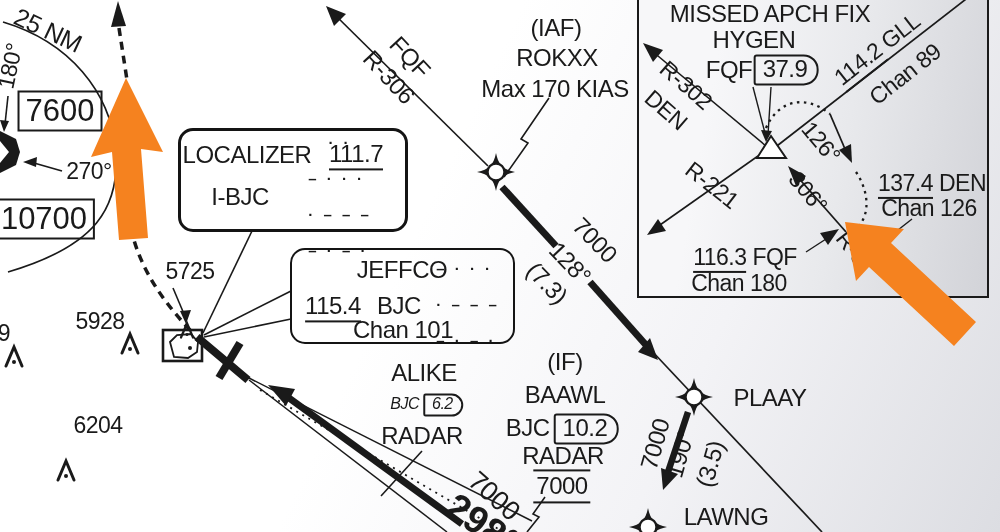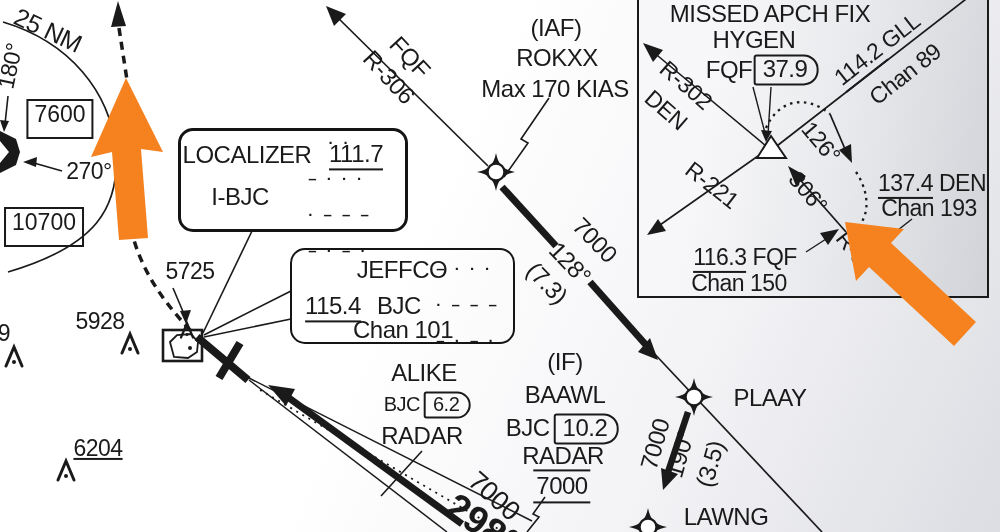--- a/index.html
+++ b/index.html
@@ -9,21 +9,21 @@
     background:linear-gradient(115deg,#ffffff 42%,#f3f3f6 70%,#dcdde2 100%);
     font-family:"Liberation Sans",sans-serif;color:#1a1a1a;
   }
   .lbl{position:absolute;white-space:nowrap;font-size:23px;letter-spacing:-0.5px;
        transform:translate(-50%,-50%);z-index:20;color:#1a1a1a;line-height:1.05;}
   .big{font-size:38px;font-weight:bold;letter-spacing:0;}
   .med{font-size:27px;}
   .u{border-bottom:2px solid #1a1a1a;padding-bottom:1px;}
   .mand{border-top:2px solid #1a1a1a;border-bottom:2px solid #1a1a1a;padding:1px 3px 2px;}
   .abox{position:absolute;transform:translate(-50%,-50%);border:2.5px solid #1a1a1a;
-        padding:0 6px 9px;font-size:23px;z-index:20;background:transparent;white-space:nowrap;margin-top:8px;}
+        padding:0 6px 1px;font-size:31px;z-index:20;background:transparent;white-space:nowrap;}
   .dbox{display:inline-block;border:2.2px solid #1a1a1a;border-radius:3px 15px 15px 3px;
         padding:0 9px 2px 7px;margin-left:4px;}
   .rbox{position:absolute;border:3px solid #141414;border-radius:15px;z-index:15;background:transparent;}
   .morse{position:absolute;z-index:20;font-weight:900;font-size:15px;line-height:12px;
          letter-spacing:3px;text-align:left;white-space:pre;transform:translate(-50%,-50%);}
   .morse div{height:12px;}
   #inset{
     position:absolute;left:637px;top:-4px;width:348px;height:300px;z-index:2;
     border-left:2px solid #1a1a1a;border-right:2px solid #1a1a1a;border-bottom:2px solid #1a1a1a;
     background:linear-gradient(100deg,#f7f7f9 22%,#e8e9ec 58%,#d2d3d8 100%);
@@ -174,24 +174,24 @@
   <div class="morse" style="left:468px;top:305px;">
     <div>– · · ·</div>
     <div>· – – –</div>
     <div>– · – ·</div>
   </div>
   <div class="lbl" style="left:403px;top:330px;font-size:24px;">Chan 101</div>
 
   <div class="lbl" style="left:190px;top:271px;">5725</div>
   <div class="lbl" style="left:100px;top:321px;">5928</div>
   <div class="lbl" style="left:4px;top:333px;">9</div>
-  <div class="lbl" style="left:98px;top:448px;text-decoration:underline;">6204</div>
+  <div class="lbl" style="left:98px;top:425px;">6204</div>
 
   <div class="lbl" style="left:424px;top:373px;font-size:24px;">ALIKE</div>
-  <div class="lbl" style="left:427px;top:405px;font-size:20px;">
+  <div class="lbl" style="left:427px;top:405px;font-size:16px;font-style:italic;">
     <span>BJC</span><span class="dbox">6.2</span></div>
   <div class="lbl" style="left:422px;top:436px;font-size:24px;">RADAR</div>
 
   <div class="lbl" style="left:565px;top:362px;font-size:24px;">(IF)</div>
   <div class="lbl" style="left:565px;top:395px;font-size:24px;">BAAWL</div>
   <div class="lbl" style="left:562px;top:429px;font-size:24px;">
     <span>BJC</span><span class="dbox">10.2</span></div>
   <div class="lbl" style="left:563px;top:456px;font-size:24px;">RADAR</div>
   <div class="lbl" style="left:562px;top:486px;font-size:24px;">
     <span class="mand">7000</span></div>
@@ -219,22 +219,22 @@
   <div class="lbl" style="left:686px;top:85px;transform:translate(-50%,-50%) rotate(41deg);">R-302</div>
   <div class="lbl" style="left:666px;top:110px;transform:translate(-50%,-50%) rotate(41deg);">DEN</div>
   <div class="lbl" style="left:712px;top:185px;transform:translate(-50%,-50%) rotate(38deg);">R-221</div>
 
   <div class="lbl" style="left:821px;top:142px;transform:translate(-50%,-50%) rotate(50deg);">126°</div>
   <div class="lbl" style="left:808px;top:192px;transform:translate(-50%,-50%) rotate(50deg);">306°</div>
   <div class="lbl" style="left:852px;top:248px;transform:translate(-50%,-50%) rotate(52deg);">R-3</div>
 
   <div class="lbl" style="left:932px;top:183px;">
     <span class="u">137.4</span>&nbsp;<span>DEN</span></div>
-  <div class="lbl" style="left:929px;top:208px;">Chan 193</div>
+  <div class="lbl" style="left:929px;top:208px;">Chan 126</div>
   <div class="lbl" style="left:745px;top:257px;">
     <span class="u">116.3</span>&nbsp;<span>FQF</span></div>
-  <div class="lbl" style="left:739px;top:283px;">Chan 150</div>
+  <div class="lbl" style="left:739px;top:283px;">Chan 180</div>
 
   <svg id="overlay" width="1000" height="532" viewBox="0 0 1000 532">
     <polygon points="126,78 91,157 112,152 119,240 148,238 141,149 163,152" fill="#f5821f"></polygon>
     <polygon points="845,222 856,281 869,267 954,346 976,322 891,243 904,229" fill="#f5821f"></polygon>
   </svg>
 </div>
 
 </body></html>

